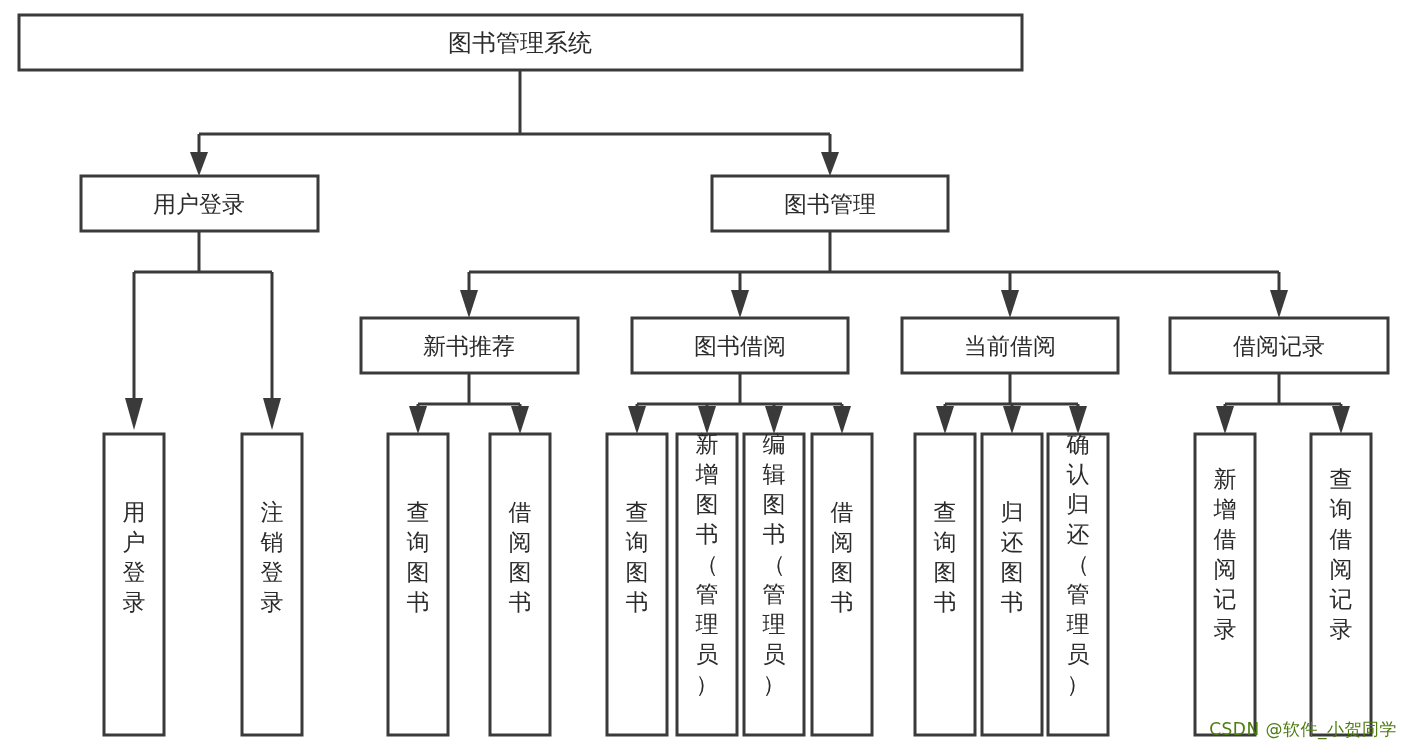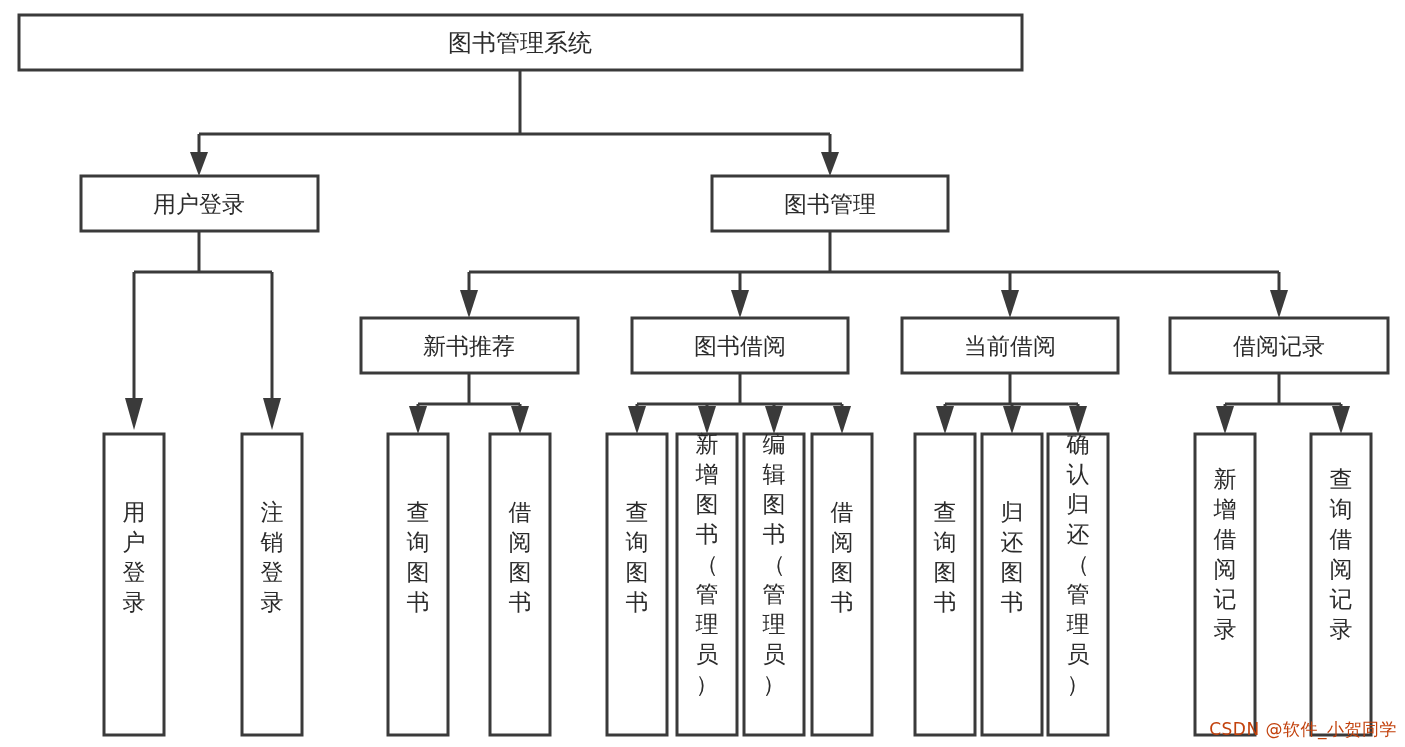--- a/index.html
+++ b/index.html
@@ -62,21 +62,21 @@
     font-family: "DejaVu Sans", "Liberation Sans", sans-serif;
     font-size: 23px;
     text-anchor: middle;
   }
   .watermark {
     position: absolute;
     right: 8px;
     bottom: 6px;
     font-family: "DejaVu Sans", "Liberation Sans", sans-serif;
     font-size: 17px;
-    color: #c2410c;
+    color: #4d7c0f;
     letter-spacing: 0.5px;
     white-space: nowrap;
     pointer-events: none;
   }
 </style>
 </head>
 <body>
 
 <div id="diagram-root">
 

